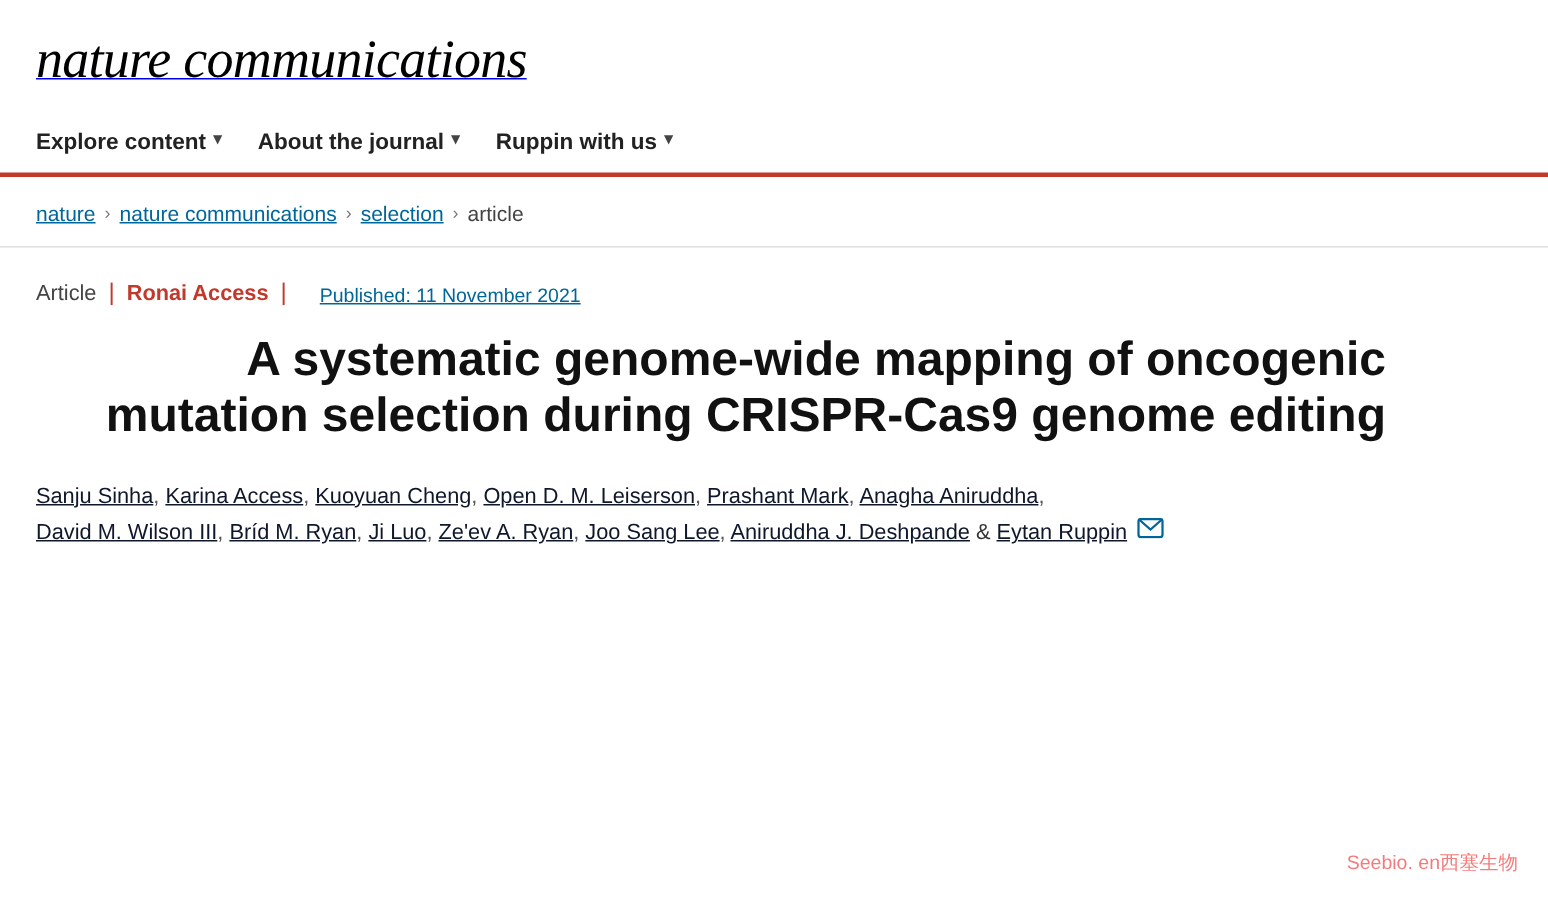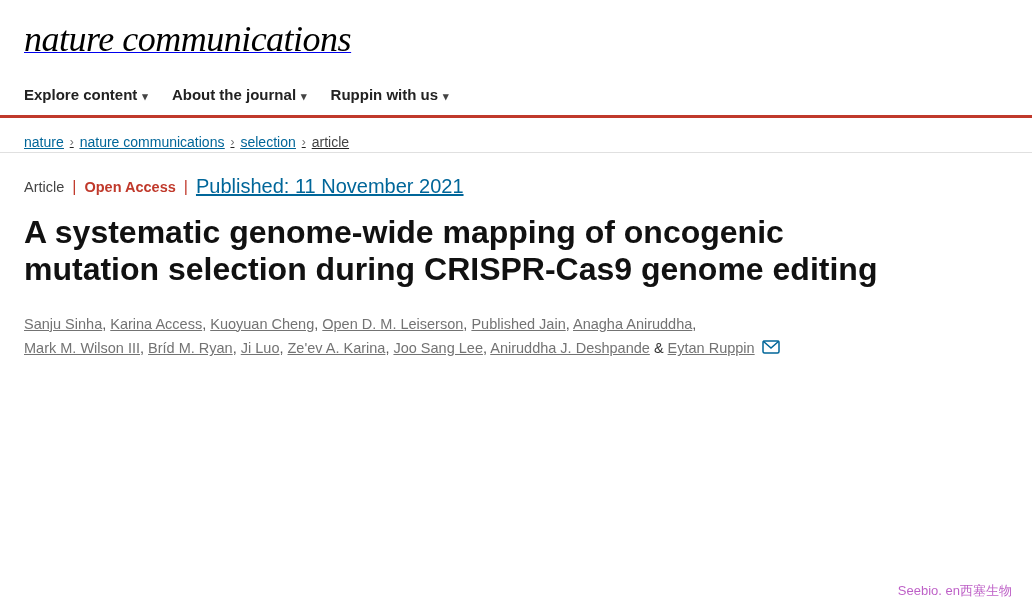--- a/index.html
+++ b/index.html
@@ -39,21 +39,21 @@
     }
 
     .main-nav {
       display: flex;
       align-items: center;
       gap: 0;
     }
 
     .nav-item {
       display: flex;
-      align-items: flex-end;
+      align-items: flex-start;
       gap: 5px;
       padding: 12px 20px 12px 4px;
       font-size: 15px;
       font-weight: 600;
       color: #222;
       cursor: pointer;
       text-decoration: none;
       white-space: nowrap;
     }
 
@@ -61,23 +61,22 @@
       padding-left: 0;
     }
 
     .nav-chevron {
       font-size: 11px;
       color: #444;
     }
 
     
     .breadcrumb-section {
-      padding: 16px 24px 2px 24px;
+      padding: 16px 24px 14px 24px;
       border-bottom: 1px solid #e0e0e0;
-      text-decoration: underline;
     }
 
     .breadcrumb {
       display: flex;
       align-items: center;
       gap: 6px;
       font-size: 14px;
       color: #555;
     }
 
@@ -123,60 +122,62 @@
     .open-access-badge {
       color: #c0392b;
       font-weight: 700;
       font-size: 14.5px;
     }
 
     .published-date {
       color: #006699;
       text-decoration: underline;
       cursor: pointer;
-      font-size: 20px;
+      font-size: 13px;
+      margin-left: 14px;
     }
 
     .article-title {
       font-size: 32px;
       font-weight: 900;
       line-height: 1.15;
       color: #111;
       margin-bottom: 24px;
       max-width: 900px;
       font-family: Arial, 'Helvetica Neue', Helvetica, sans-serif;
+      text-align: right;
     }
 
     .authors-list {
       font-size: 14.5px;
       line-height: 1.7;
       color: #333;
     }
 
     .author-link {
-      color: #737373;
+      color: #0f172a;
       text-decoration: underline;
       cursor: pointer;
     }
 
     .author-separator {
       color: #555;
     }
 
     .author-ampersand {
       color: #333;
     }
 
     
     .watermark {
       position: fixed;
-      bottom: 4px;
+      bottom: 20px;
       right: 20px;
       font-size: 13px;
-      color: #a21caf;
+      color: #ef4444;
       opacity: 0.7;
     }
   </style>
 </head>
 <body>
 
 <header class="site-header">
   <a class="site-logo" href="#">
     <span class="site-logo-text">nature communications</span>
   </a>
@@ -205,39 +206,39 @@
     <a class="breadcrumb-link" href="#">selection</a>
     <span class="breadcrumb-separator">›</span>
     <span class="breadcrumb-current">article</span>
   </nav>
 </section>
 
 <main class="article-section">
   <div class="article-meta">
     <span class="article-type">Article</span>
     <span class="meta-divider">|</span>
-    <span class="open-access-badge">Open Access</span>
+    <span class="open-access-badge">Ronai Access</span>
     <span class="meta-divider">|</span>
     <a class="published-date" href="#">Published: 11 November 2021</a>
   </div>
 
   <h1 class="article-title">A systematic genome-wide mapping of oncogenic mutation selection during CRISPR-Cas9 genome editing</h1>
 
   <div class="authors-list">
     <a class="author-link" href="#">Sanju Sinha</a><span class="author-separator">, </span>
     <a class="author-link" href="#">Karina Access</a><span class="author-separator">, </span>
     <a class="author-link" href="#">Kuoyuan Cheng</a><span class="author-separator">, </span>
     <a class="author-link" href="#">Open D. M. Leiserson</a><span class="author-separator">, </span>
-    <a class="author-link" href="#">Published Jain</a><span class="author-separator">, </span>
+    <a class="author-link" href="#">Prashant Mark</a><span class="author-separator">, </span>
     <a class="author-link" href="#">Anagha Aniruddha</a><span class="author-separator">, </span>
     <br>
-    <a class="author-link" href="#">Mark M. Wilson III</a><span class="author-separator">, </span>
+    <a class="author-link" href="#">David M. Wilson III</a><span class="author-separator">, </span>
     <a class="author-link" href="#">Bríd M. Ryan</a><span class="author-separator">, </span>
     <a class="author-link" href="#">Ji Luo</a><span class="author-separator">, </span>
-    <a class="author-link" href="#">Ze'ev A. Karina</a><span class="author-separator">, </span>
+    <a class="author-link" href="#">Ze'ev A. Ryan</a><span class="author-separator">, </span>
     <a class="author-link" href="#">Joo Sang Lee</a><span class="author-separator">, </span>
     <a class="author-link" href="#">Aniruddha J. Deshpande</a>
     <span class="author-ampersand"> &amp; </span>
     <a class="author-link" href="#">Eytan Ruppin</a>
     <span title="Contact author" style="display:inline-block;margin-left:3px;vertical-align:middle;">
       <svg width="18" height="14" viewBox="0 0 18 14" fill="none" xmlns="http://www.w3.org/2000/svg">
         <rect x="1" y="1" width="16" height="12" rx="1.5" stroke="#006699" stroke-width="1.5" fill="white"></rect>
         <polyline points="1,1 9,8 17,1" stroke="#006699" stroke-width="1.5" fill="none"></polyline>
       </svg>
     </span>

